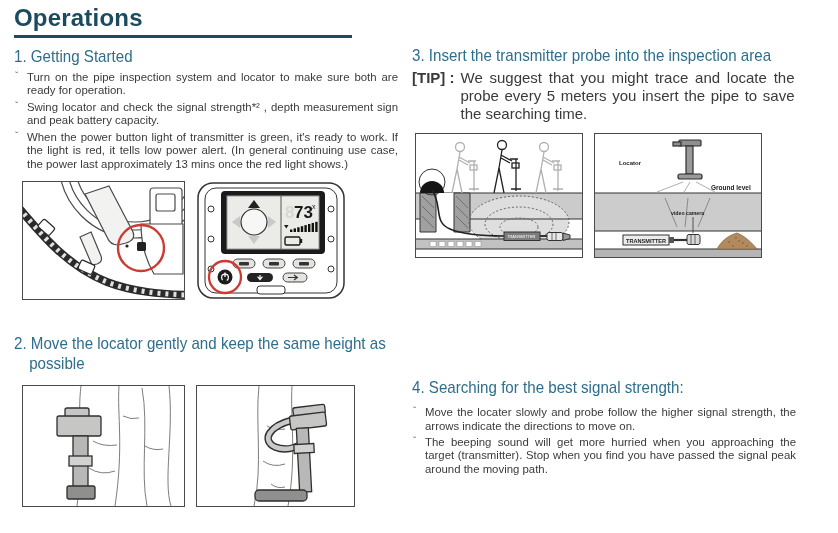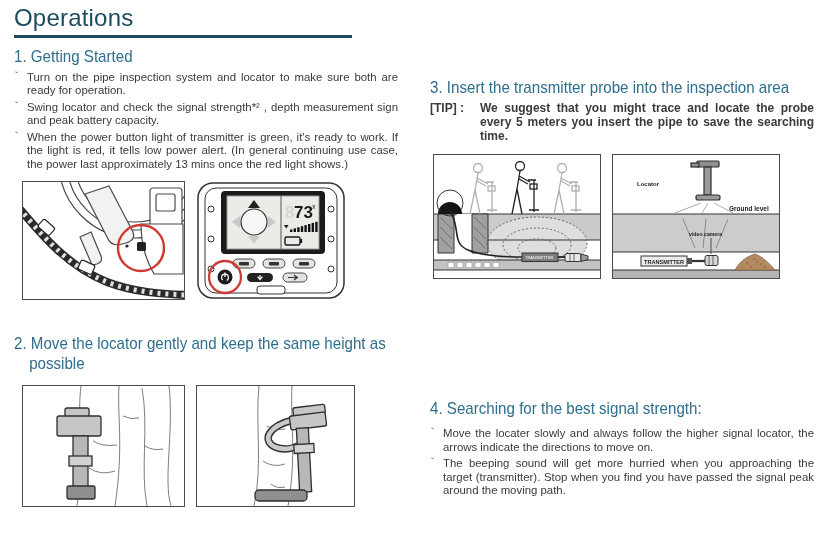--- a/index.html
+++ b/index.html
@@ -2,47 +2,47 @@
 <html><head>
 <meta charset="utf-8">
 <style>
   html,body{margin:0;padding:0;}
   body{
     width:838px;height:533px;background:#ffffff;overflow:hidden;position:relative;
     font-family:"Liberation Sans", sans-serif;color:#3a3a3a;
   }
   .col{position:absolute;}
   .col-left{left:14px;top:5px;width:384px;}
-  .col-right{left:430px;top:46px;width:384px;margin-top:32px;}
+  .col-right{left:412px;top:46px;width:384px;}
 
   .doc-title{
-    font-size:24px;font-weight:normal;color:#1c4b60;letter-spacing:.2px;line-height:1.1;
+    font-size:24px;font-weight:bold;color:#1c4b60;letter-spacing:.2px;line-height:1.1;
   }
   .title-rule{height:3px;background:#1c4b60;width:338px;margin-top:4px;}
 
   .sec-h{
     font-size:17px;color:#2e6e8c;line-height:1.15;white-space:nowrap;
     transform:scaleX(0.89);transform-origin:0 50%;
   }
   .sec-h.wrap{white-space:normal;width:430px;}
   .h-line2{display:block;padding-left:17px;}
 
   .bullets{margin-top:4px;}
   .bullet{
     position:relative;padding-left:13px;margin-bottom:3px;
     font-size:11.4px;line-height:1.18;text-align:justify;color:#3a3a3a;
   }
   .bullet .mark{
     position:absolute;left:1px;top:0;font-size:10px;color:#4a7186;
   }
   .tip{
-    display:flex;gap:16px;margin-top:3px;font-size:12px;line-height:1.2;color:#3a3a3a;
+    display:flex;gap:6px;margin-top:3px;font-size:15px;line-height:1.2;color:#3a3a3a;
   }
   .tip .tip-label{white-space:nowrap;font-weight:bold;color:#3a3a3a;}
-  .tip .tip-text{width:334px;text-align:justify;font-weight:bold;}
+  .tip .tip-text{width:334px;text-align:justify;}
 
   .figrow{display:flex;align-items:flex-start;}
   .figbox{border:1.2px solid #4a4a4a;background:#fff;box-sizing:border-box;}
   .nofr{border:none;}
   svg{display:block;}
   svg text{font-family:"Liberation Sans", sans-serif;}
 
   
   #h1{margin-top:9px;}
   #row1{margin-top:10px;gap:10px;}
@@ -343,20 +343,20 @@
         </g>
       </svg>
     </div>
   </div>
 
   <div class="sec-h" id="h4">4. Searching for the best signal strength:</div>
 
   <div class="bullets" id="s4bullets">
     <div class="bullet">
       <span class="mark">ˇ</span>
-      <span>Move the locater slowly and always follow the higher signal locator, the arrows indicate the directions to move on.</span>
+      <span>Move the locater slowly and probe follow the higher signal strength, the arrows indicate the directions to move on.</span>
     </div>
     <div class="bullet">
       <span class="mark">ˇ</span>
       <span>The beeping sound will get more hurried when you approaching the target (transmitter). Stop when you find you have passed the signal peak around the moving path.</span>
     </div>
   </div>
 </div>
 
 </body></html>

